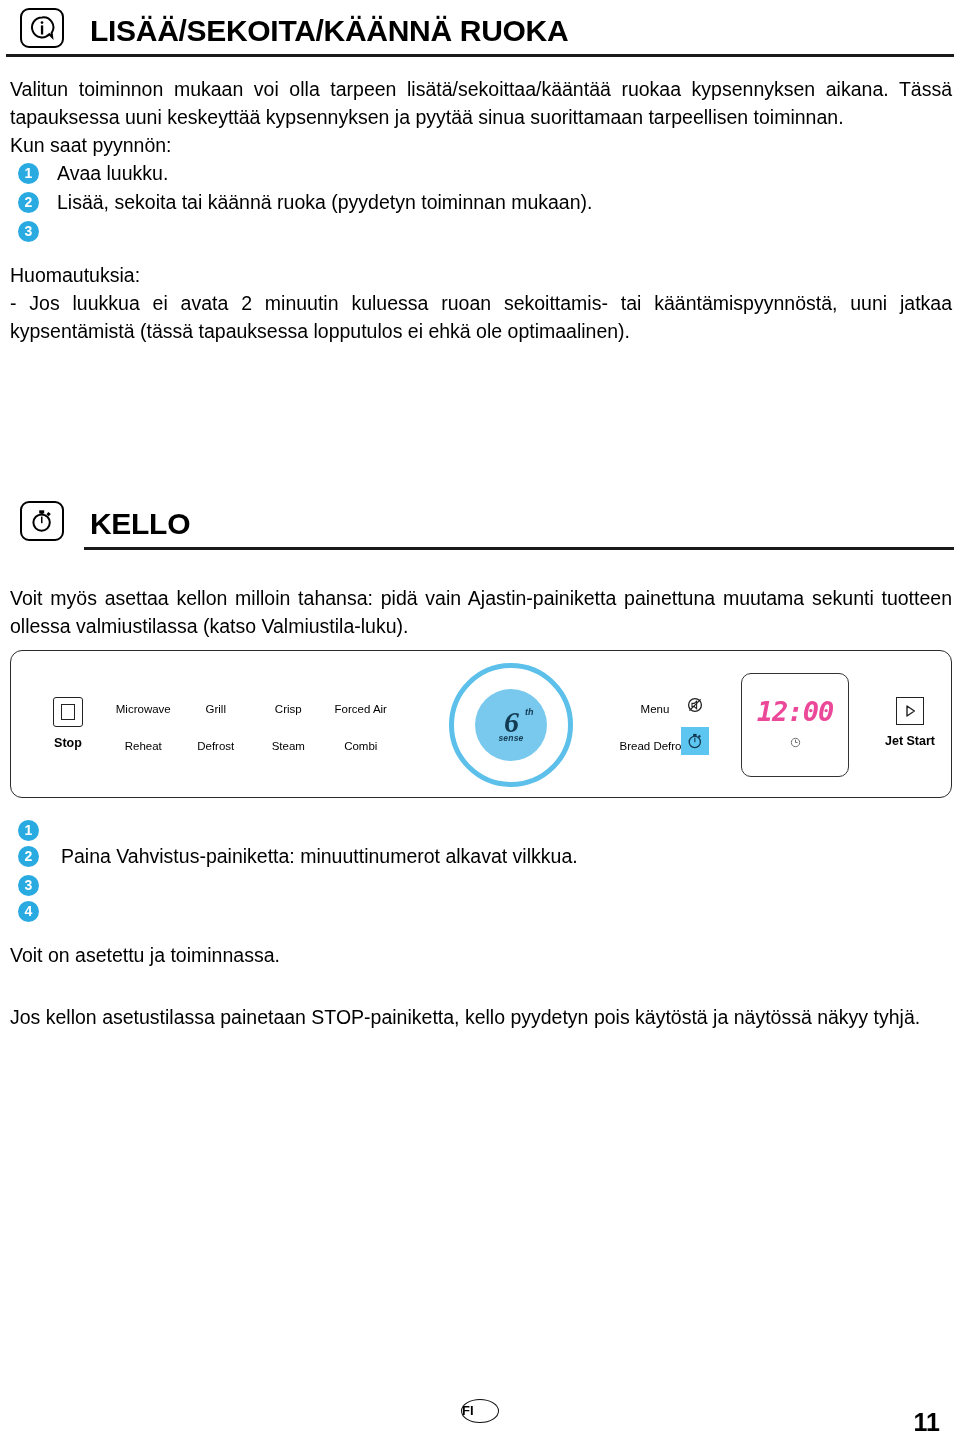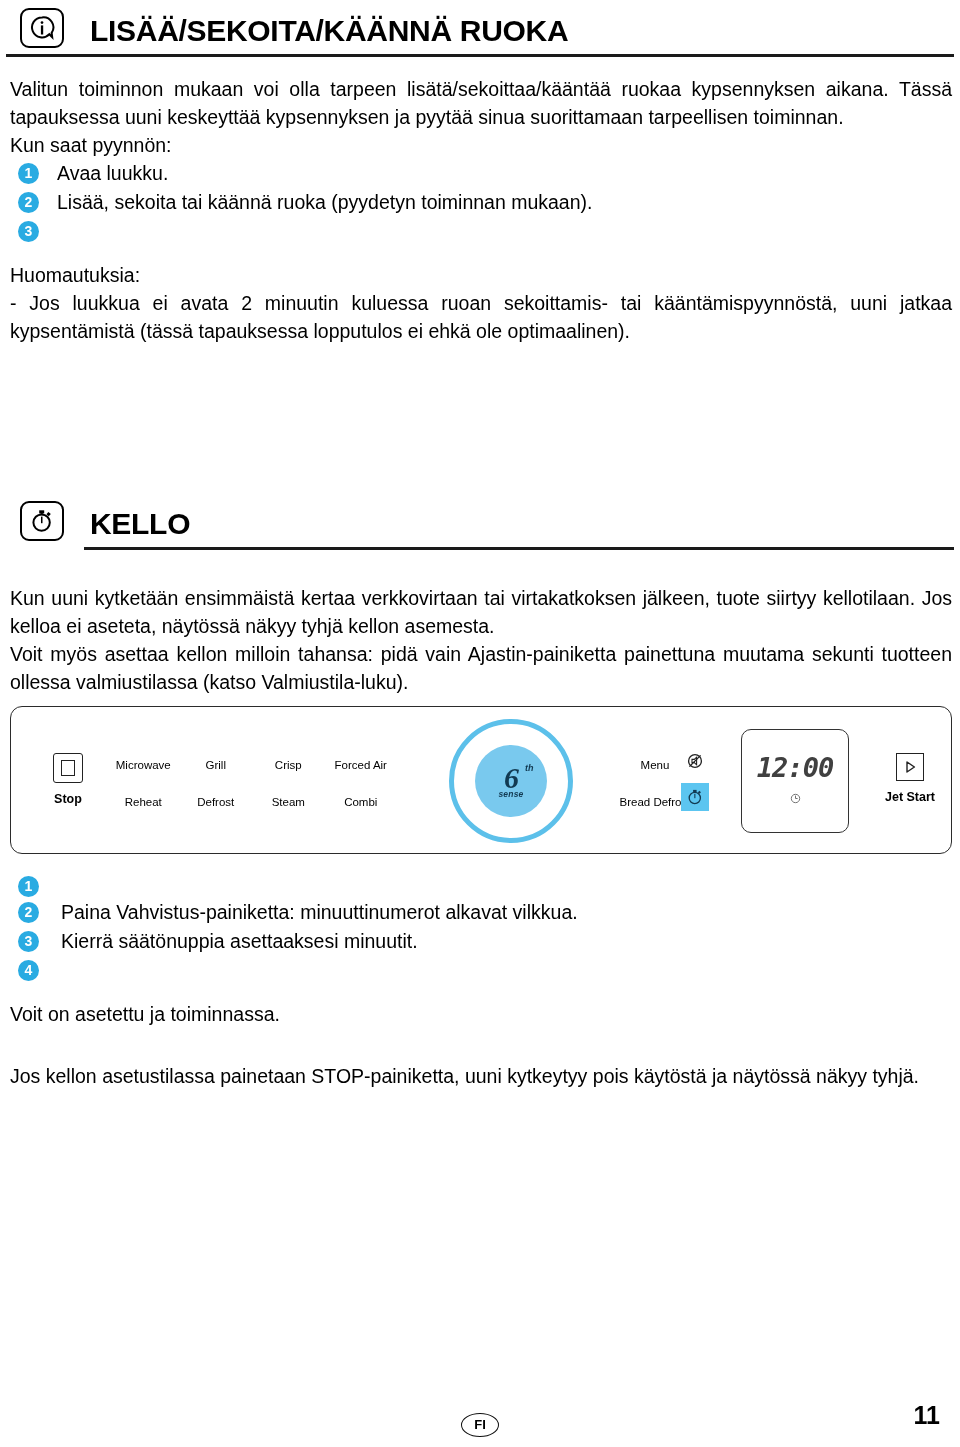--- a/index.html
+++ b/index.html
@@ -264,21 +264,21 @@
     flex-direction: column;
     align-items: center;
     justify-content: center;
   }
   .lcd-time {
     font-family: "DejaVu Sans Mono", monospace;
     font-size: 27px;
     font-weight: bold;
     font-style: italic;
     letter-spacing: -1px;
-    color: #404040;
+    color: #ec4899;
     line-height: 1;
   }
   .lcd-sub { margin-top: 9px; opacity: .75; }
 
   .jet-group {
     position: absolute;
     left: 866px;
     top: 46px;
     width: 66px;
     text-align: center;
@@ -303,35 +303,35 @@
     position: absolute;
     left: 0;
     right: 0;
     bottom: 8px;
     height: 40px;
   }
   .lang-badge {
     position: absolute;
     left: 50%;
     transform: translateX(-50%);
-    top: 14px;
+    top: 0;
     width: 38px;
     height: 24px;
     border: 1.8px solid #111;
     border-radius: 50%;
     box-sizing: border-box;
     font-size: 13px;
     font-weight: bold;
     line-height: 21px;
-    text-align: center;
+    text-align: left;
   }
   .page-num {
     position: absolute;
     right: 20px;
-    top: 2px;
+    top: 9px;
     font-size: 25px;
     font-weight: bold;
   }
 
   .spacer-lg { height: 148px; }
   .spacer-md { height: 34px; }
   .spacer-sm { height: 18px; }
 </style>
 </head>
 <body>
@@ -385,21 +385,20 @@
         <rect x="18.1" y="4.6" width="3.1" height="3.1" fill="#000" transform="rotate(40 19.6 6.1)"></rect>
         <rect x="12" y="8.6" width="1.5" height="6.6" fill="#000"></rect>
       </svg>
     </div>
     <div class="head-title">KELLO</div>
   </div>
   <div class="head-rule indent"></div>
 
   <div class="spacer-md"></div>
 
-  <p class="para">Kun uuni kytketään ensimmäistä kertaa verkkovirtaan tai virtakatkoksen jälkeen, tuote siirtyy kellotilaan. Jos kelloa ei aseteta, näytössä näkyy tyhjä kellon asemesta.</p>
   <p class="para tight">Voit myös asettaa kellon milloin tahansa: pidä vain Ajastin-painiketta painettuna muutama sekunti tuotteen ollessa valmiustilassa (katso Valmiustila-luku).</p>
 
   <div class="panel">
 
     <div class="stop-group">
       <div class="stop-box">
         <div class="stop-inner"></div>
       </div>
       <div class="stop-label">Stop</div>
     </div>
@@ -478,33 +477,32 @@
   <ul class="steps clock">
     <li class="step">
       <span class="badge">1</span>
     </li>
     <li class="step">
       <span class="badge">2</span>
       <span class="step-text">Paina Vahvistus-painiketta: minuuttinumerot alkavat vilkkua.</span>
     </li>
     <li class="step">
       <span class="badge">3</span>
-      <span class="step-text">Kierrä säätönuppia asettaaksesi minuutit.</span>
     </li>
     <li class="step">
       <span class="badge">4</span>
     </li>
   </ul>
 
   <div class="spacer-sm"></div>
 
   <p class="para nojust">Voit on asetettu ja toiminnassa.</p>
 
   <div class="spacer-md"></div>
 
-  <p class="para nojust">Jos kellon asetustilassa painetaan STOP-painiketta, uuni kytkeytyy pois käytöstä ja näytössä näkyy tyhjä.</p>
+  <p class="para nojust">Jos kellon asetustilassa painetaan STOP-painiketta, kello pyydetyn pois käytöstä ja näytössä näkyy tyhjä.</p>
 
   <div class="footer">
     <div class="lang-badge">FI</div>
     <div class="page-num">11</div>
   </div>
 
 </div>
 
 </body></html>

